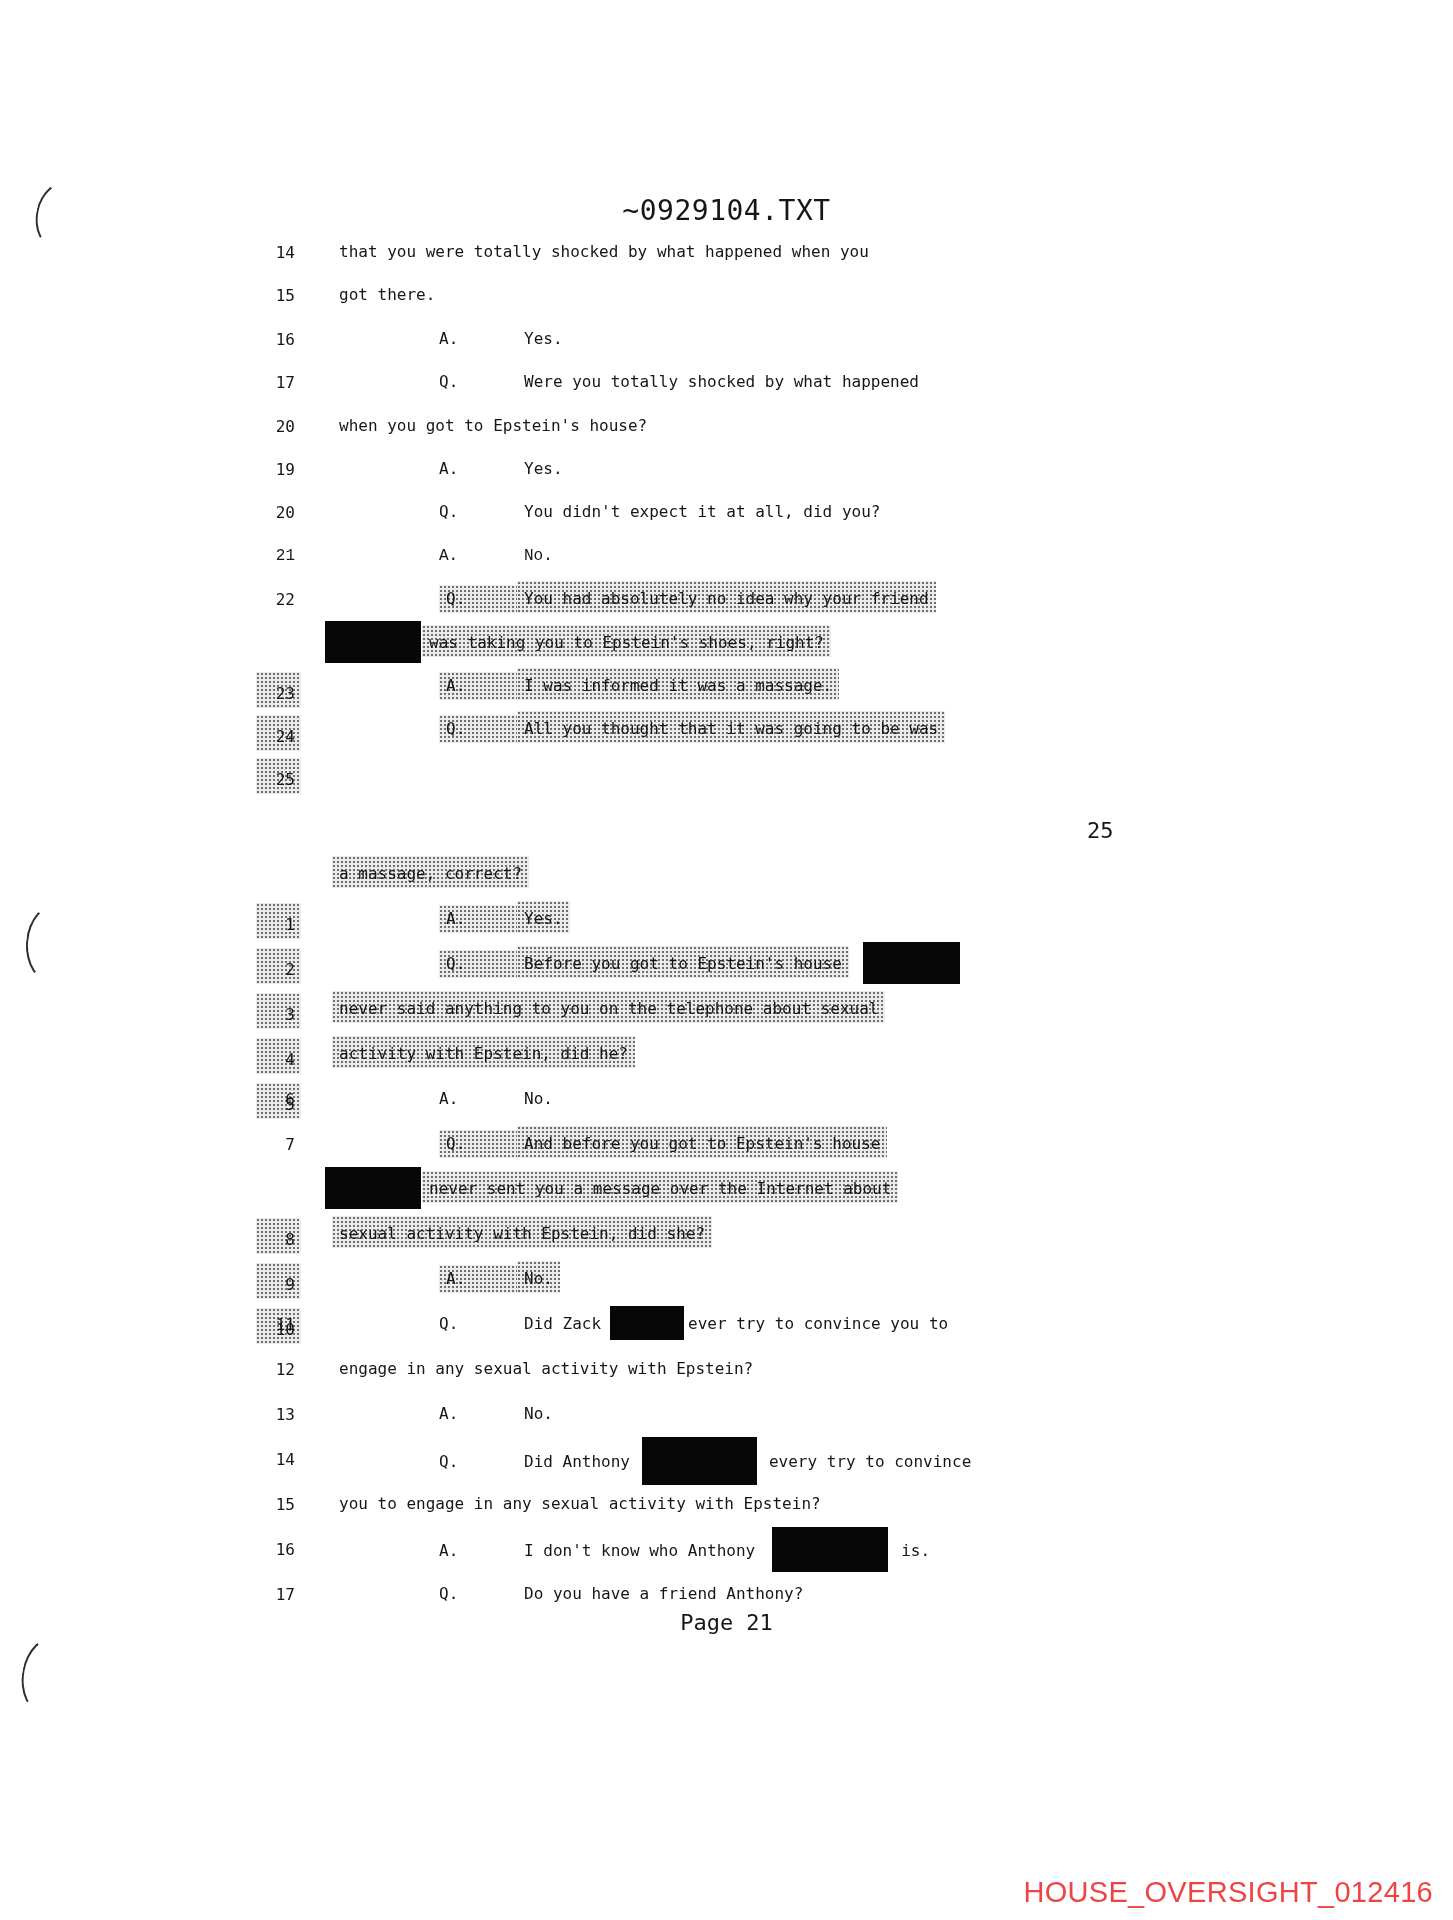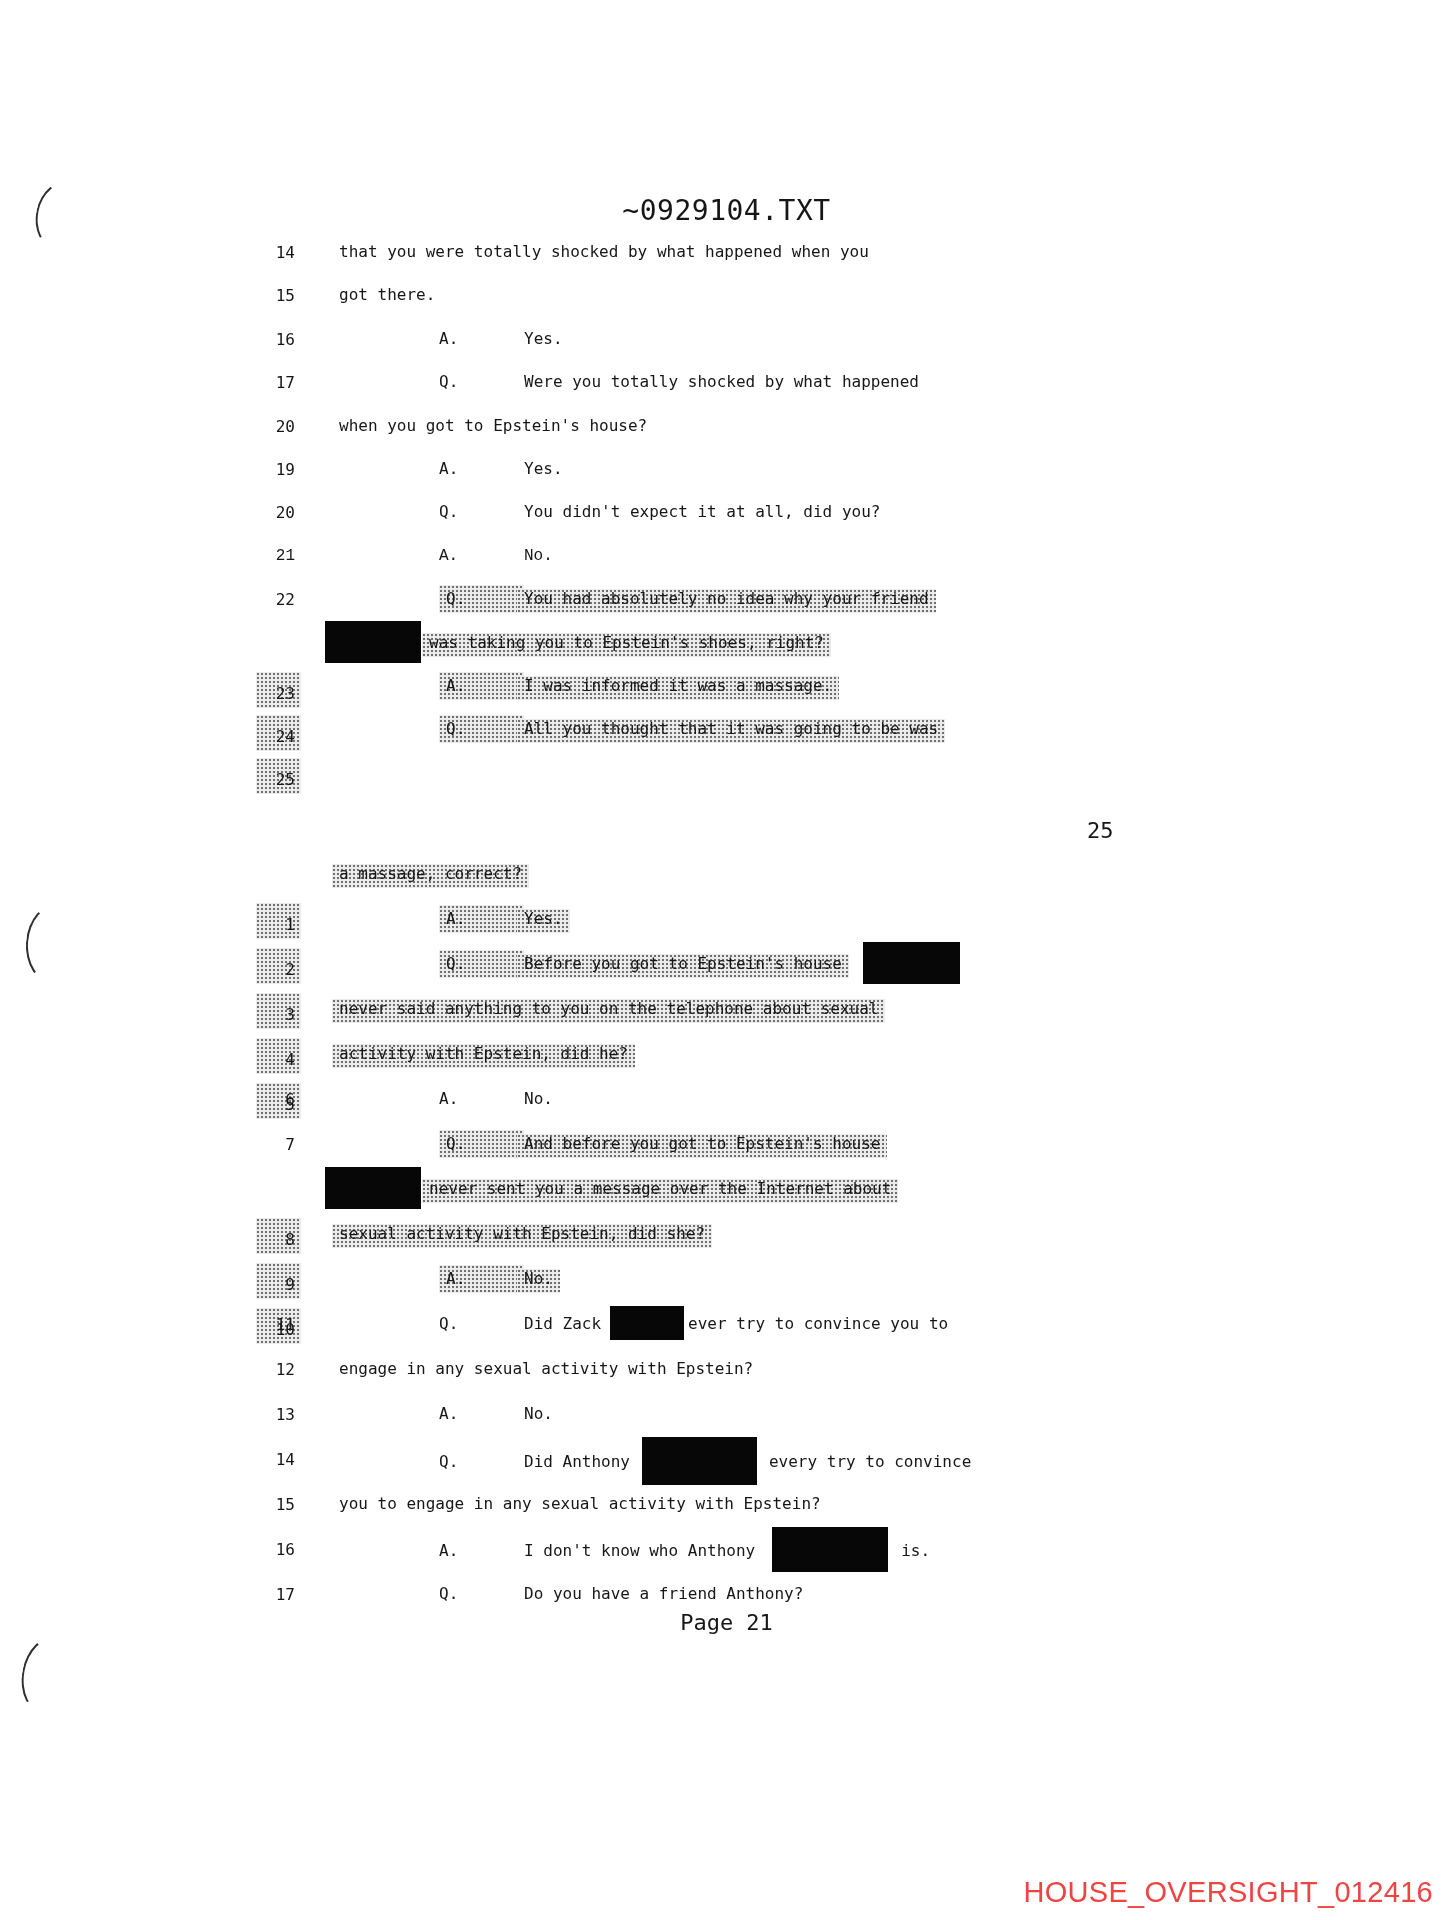--- a/index.html
+++ b/index.html
@@ -59,21 +59,21 @@
     margin-left:100px; min-width:85px;
     line-height:normal; vertical-align:baseline;
   }
 
   
   .hl {
     background-color:#ebebeb;
     background-image:radial-gradient(rgba(35,35,35,0.62) 1px, rgba(0,0,0,0) 1.45px);
     background-size:4px 4px;
   }
-  .seg-t.hl  { padding:0 7px 5px; margin-left:-7px; }
+  .seg-t.hl  { padding:8px 7px 5px; margin-left:-7px; }
   .seg-sp.hl { padding:4px 7px 5px; }
   .num.hl    { padding:12px 6px 5px; left:-6px;margin-top:47px; }
 
   
   .redaction {
     display:inline-block;
     background:#070707;
     vertical-align:middle;
     margin-bottom:3px;
   }

